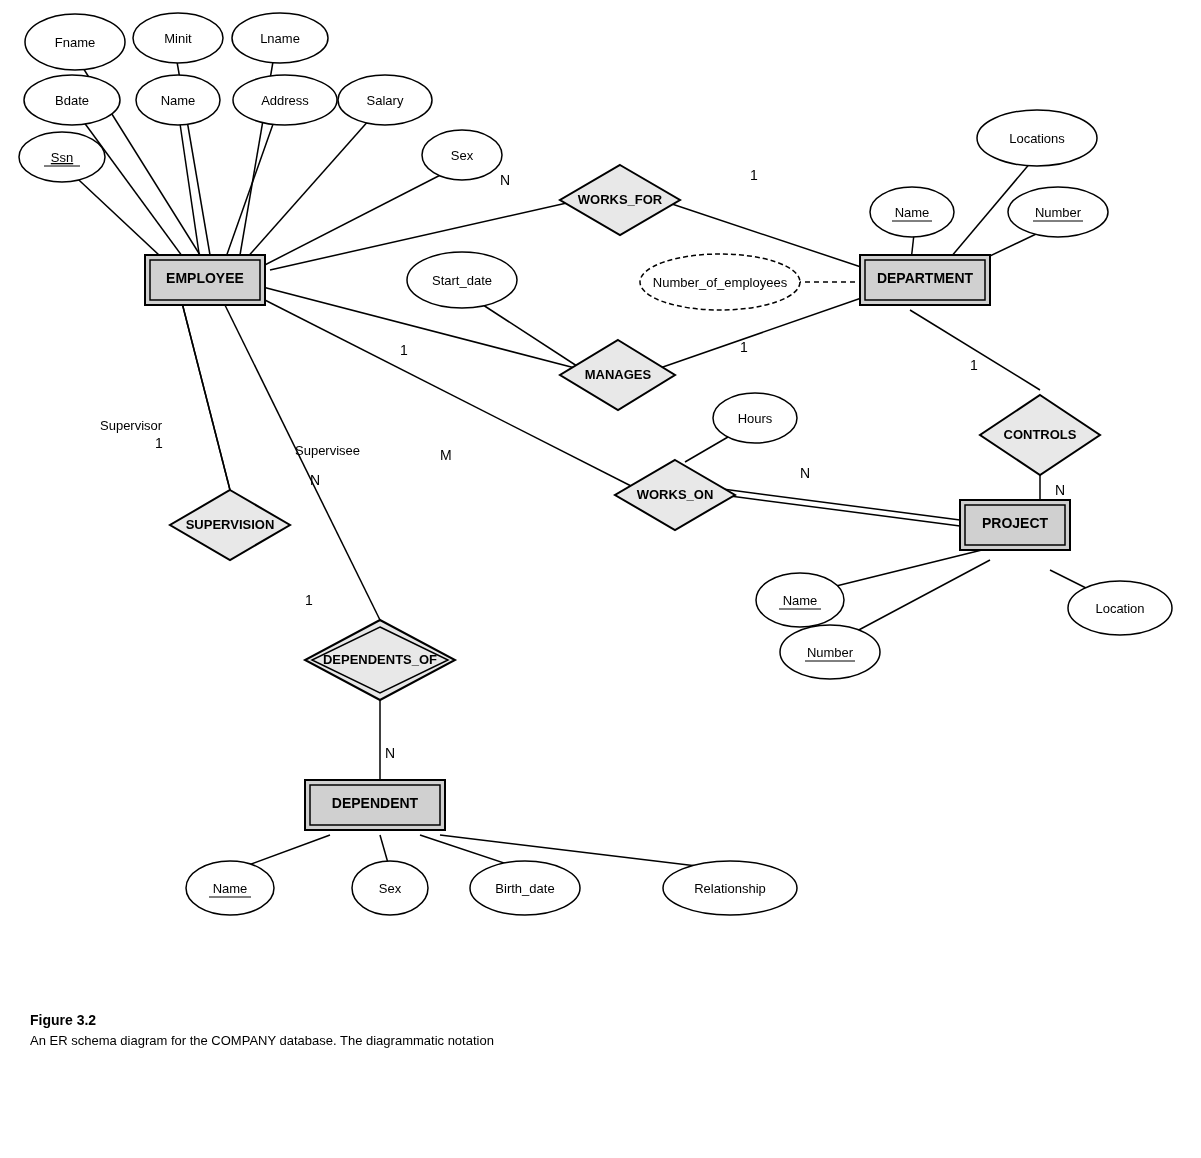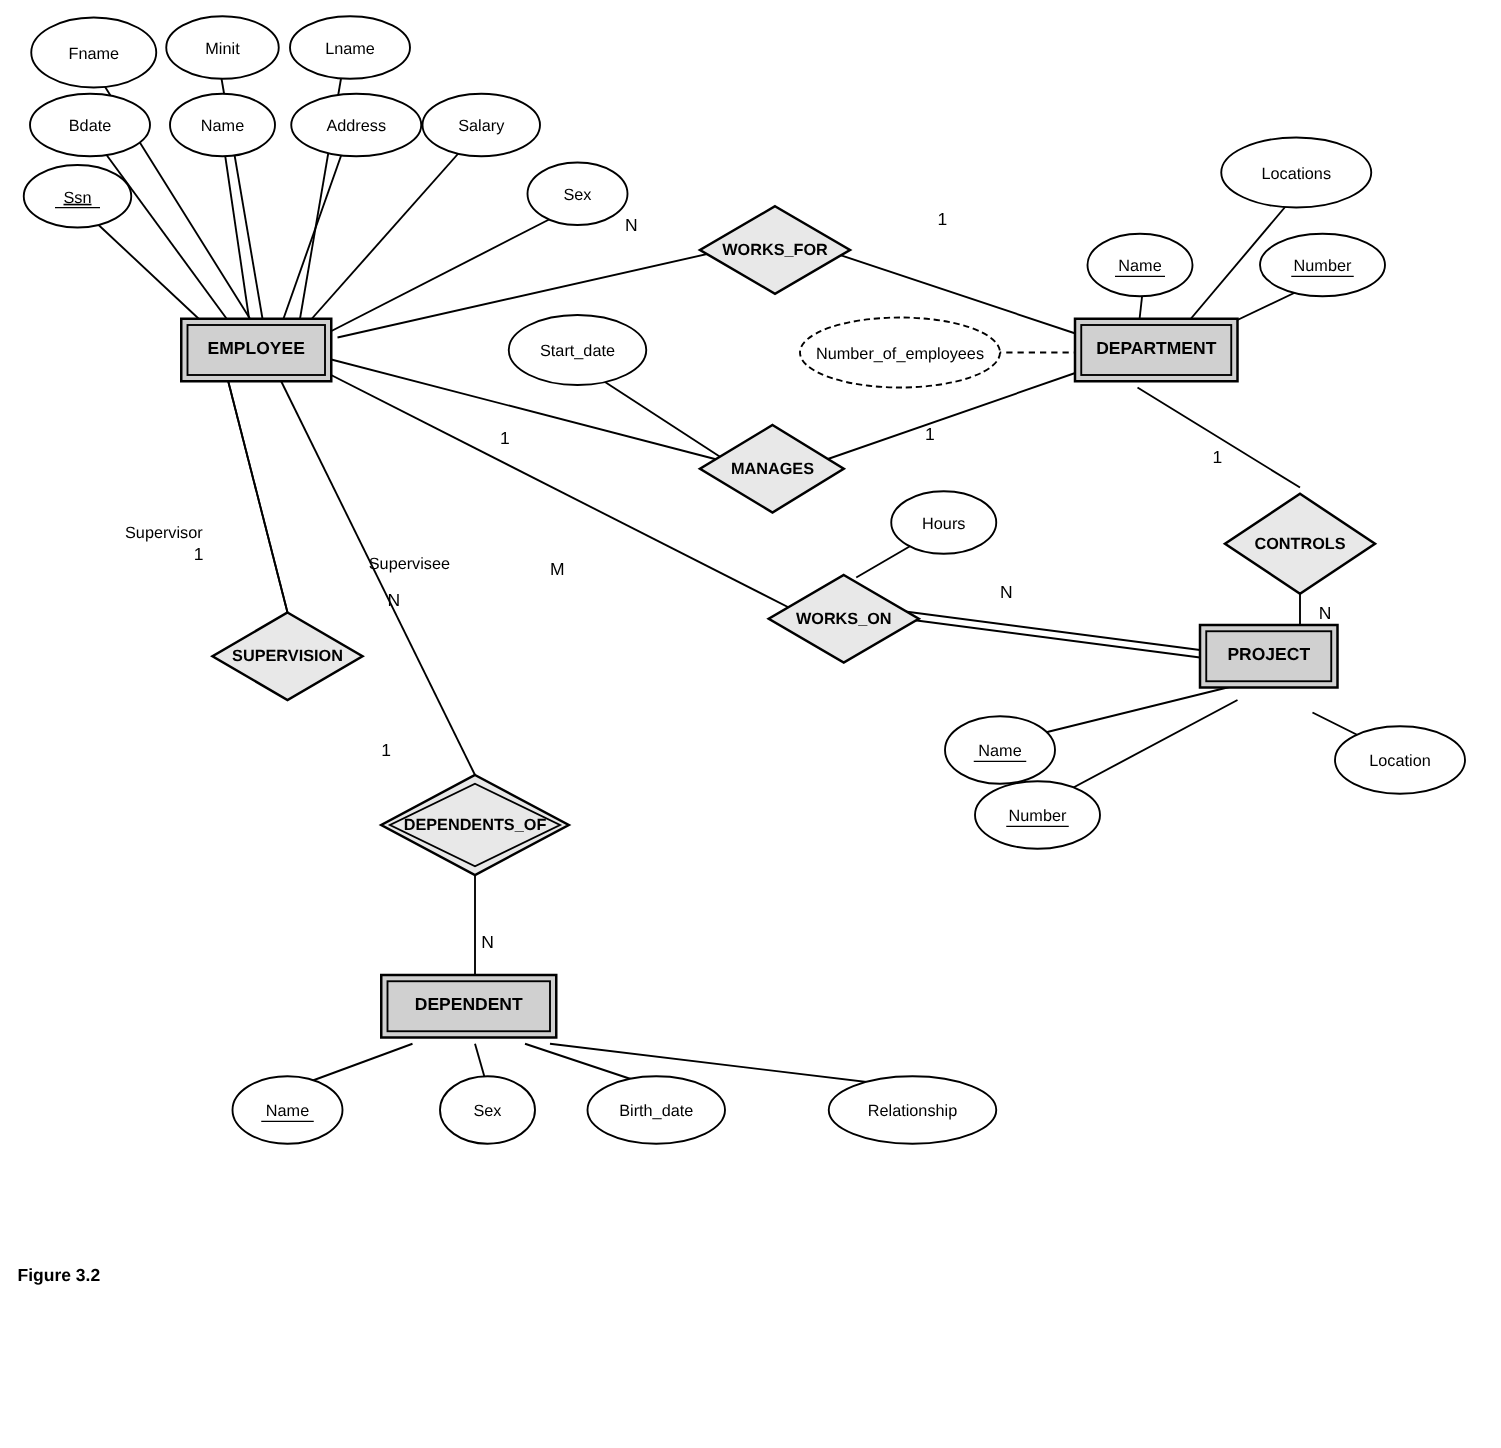--- a/index.html
+++ b/index.html
@@ -1,18 +1,18 @@
 <!DOCTYPE html>
 <html><head>
   <meta charset="utf-8">
   <style>
     * { margin: 0; padding: 0; box-sizing: border-box; }
     body { background: #fff; font-family: Arial, sans-serif; width: 1201px; height: 1158px; overflow: hidden; position: relative; }
     svg { position: absolute; top: 0; left: 0; width: 1201px; height: 1000px; }
-    .caption { position: absolute; top: 1010px; left: 14px; font-size: 14px; line-height: 1.5; }
+    .caption { position: absolute; top: 1010px; left: 30px; font-size: 14px; line-height: 1.5; }
     .caption-title { font-weight: bold; font-size: 14px; }
     .caption-text { font-size: 13px; max-width: 600px; }
   </style>
 </head>
 <body>
 
 <svg id="main-svg" xmlns="http://www.w3.org/2000/svg">
 
   <line x1="75" y1="55" x2="200" y2="255" stroke="#000" stroke-width="1.5"></line>
 
@@ -216,13 +216,14 @@
 
   <text x="295" y="455" font-size="13">Supervisee</text>
 
   <text x="305" y="605" font-size="14">1</text>
 
   <text x="385" y="758" font-size="14">N</text>
 </svg>
 
 <div class="caption">
   <div class="caption-title">Figure 3.2</div>
+  <div class="caption-text">An ER schema diagram for the COMPANY database. The diagrammatic notation</div>
 </div>
 
 </body></html>

